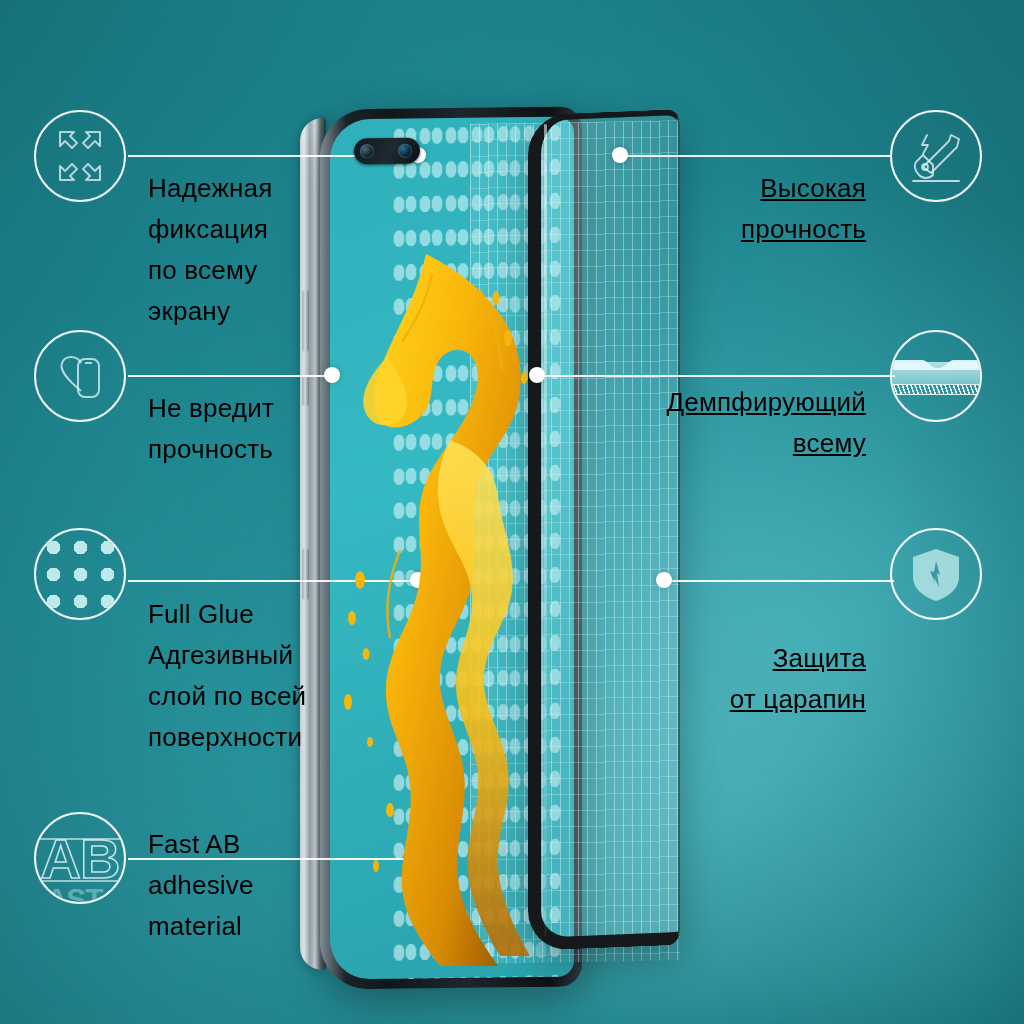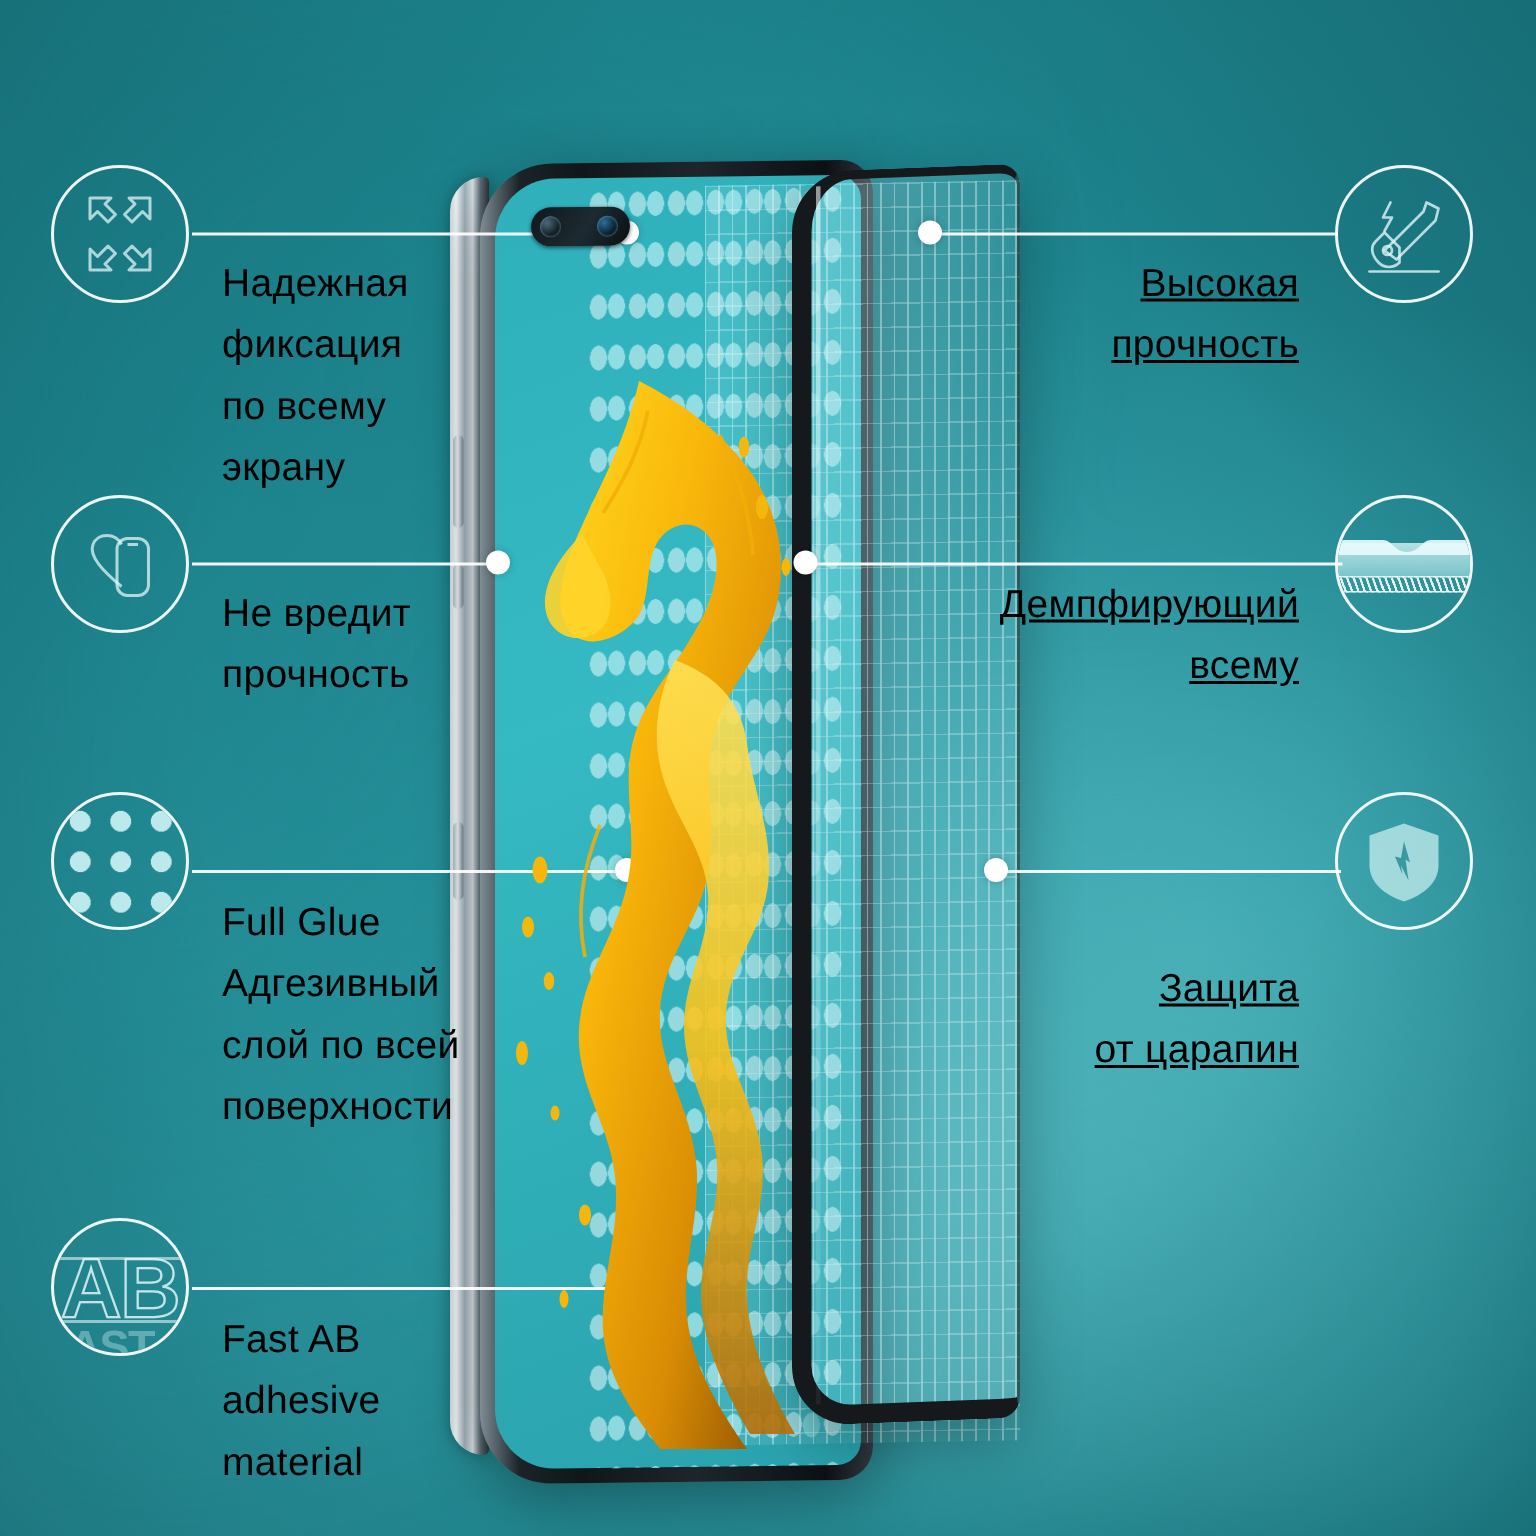--- a/index.html
+++ b/index.html
@@ -273,21 +273,21 @@
     <div class="fcircle" style="left:34px;top:812px;">
       <span class="abline" style="top:24px;"></span>
       <span class="abline" style="top:66px;"></span>
       <span class="abwrap">
         <span class="abfast">FAST</span>
         <span class="abtext">AB</span>
       </span>
     </div>
     <div class="fline" style="left:128px;top:858px;width:290px;"></div>
     <div class="fdot" style="left:410px;top:850px;"></div>
-    <div class="flabel" style="left:148px;top:872px;width:180px;">Fast AB
+    <div class="flabel" style="left:148px;top:824px;width:180px;">Fast AB
 adhesive
 material</div>
   </div>
 
   <div class="feature">
     <div class="fcircle" style="left:890px;top:110px;">
       <svg class="ic" width="62" height="62" viewBox="0 0 62 62" fill="none" stroke="rgba(225,245,248,.8)" stroke-width="1.8" stroke-linejoin="round" stroke-linecap="round">
         <path d="M46 10 L54 14 L52 22 L26 48 L18 42 L44 16 Z"></path>
         <path d="M28 40 L18 30 L12 36 C8 40 10 46 14 50 C18 54 24 54 28 50 Z"></path>
         <circle cx="20" cy="42" r="3"></circle>

